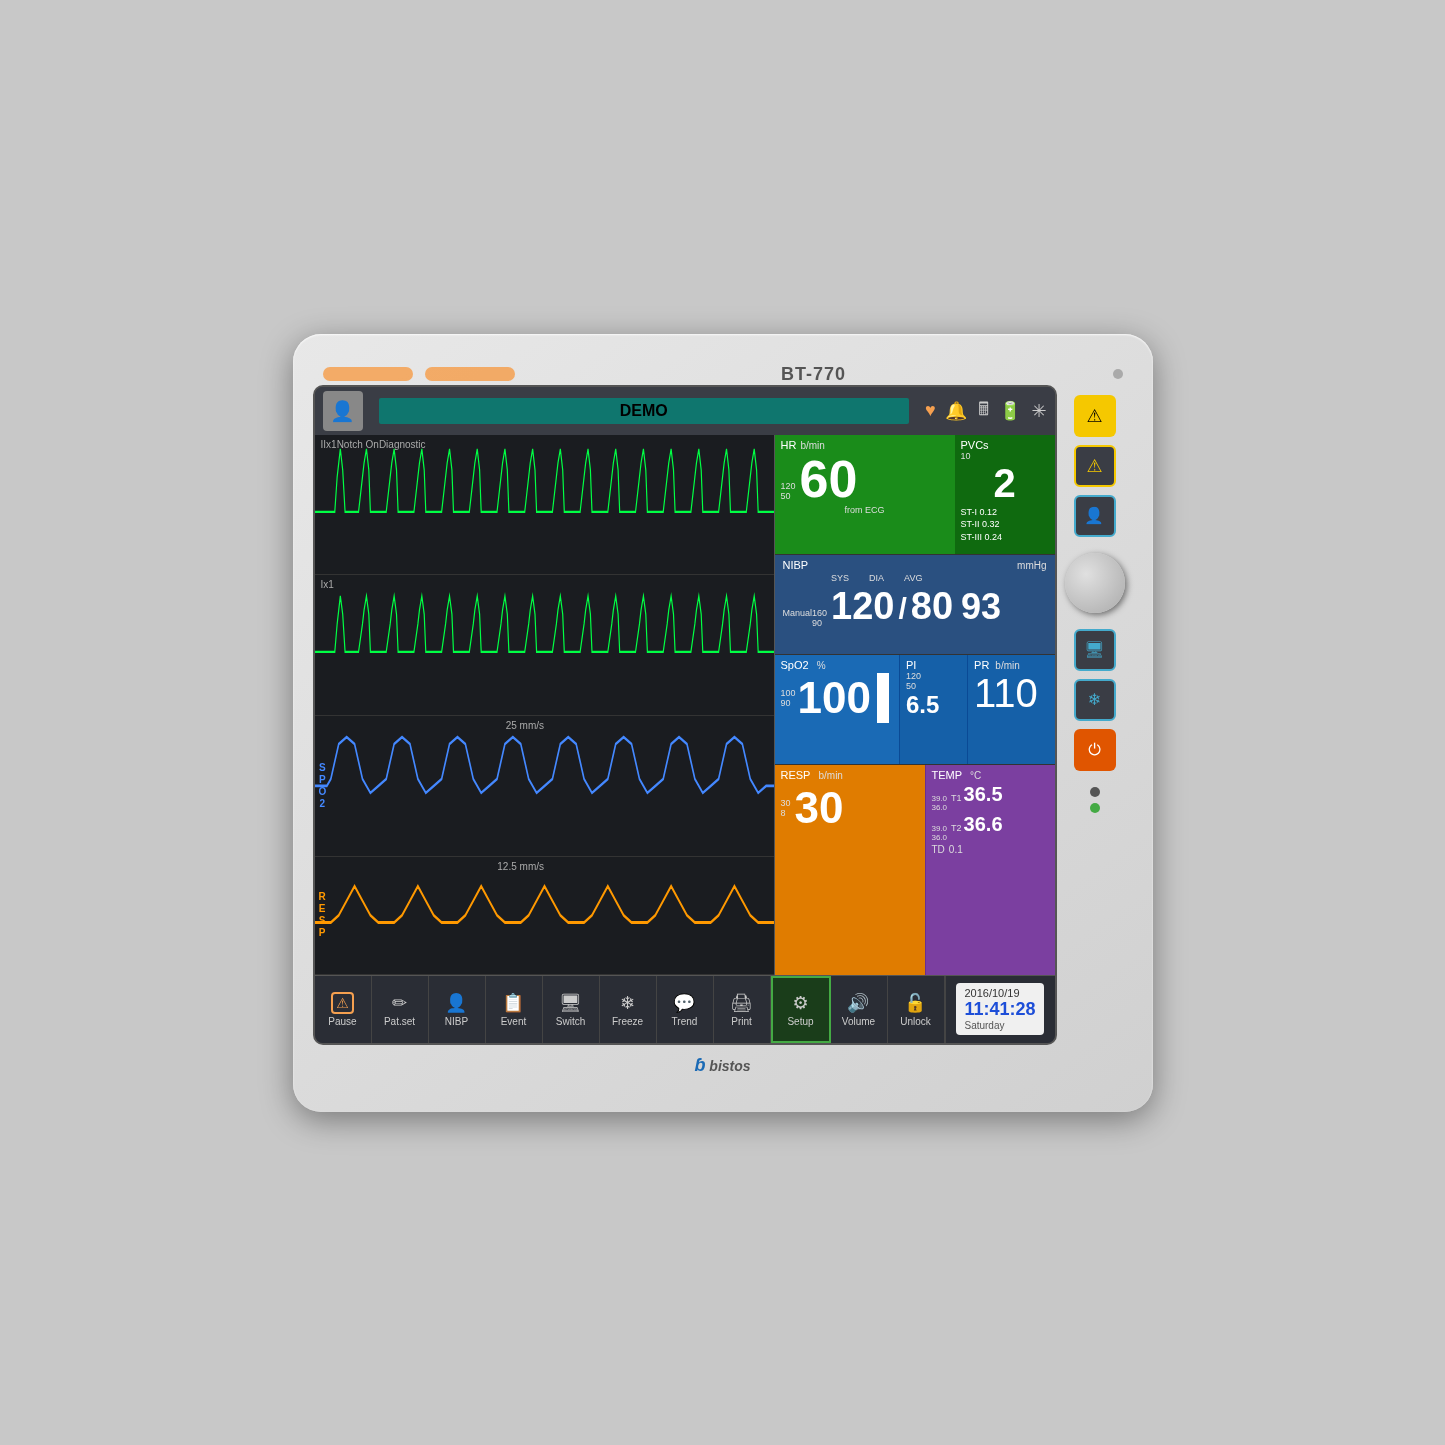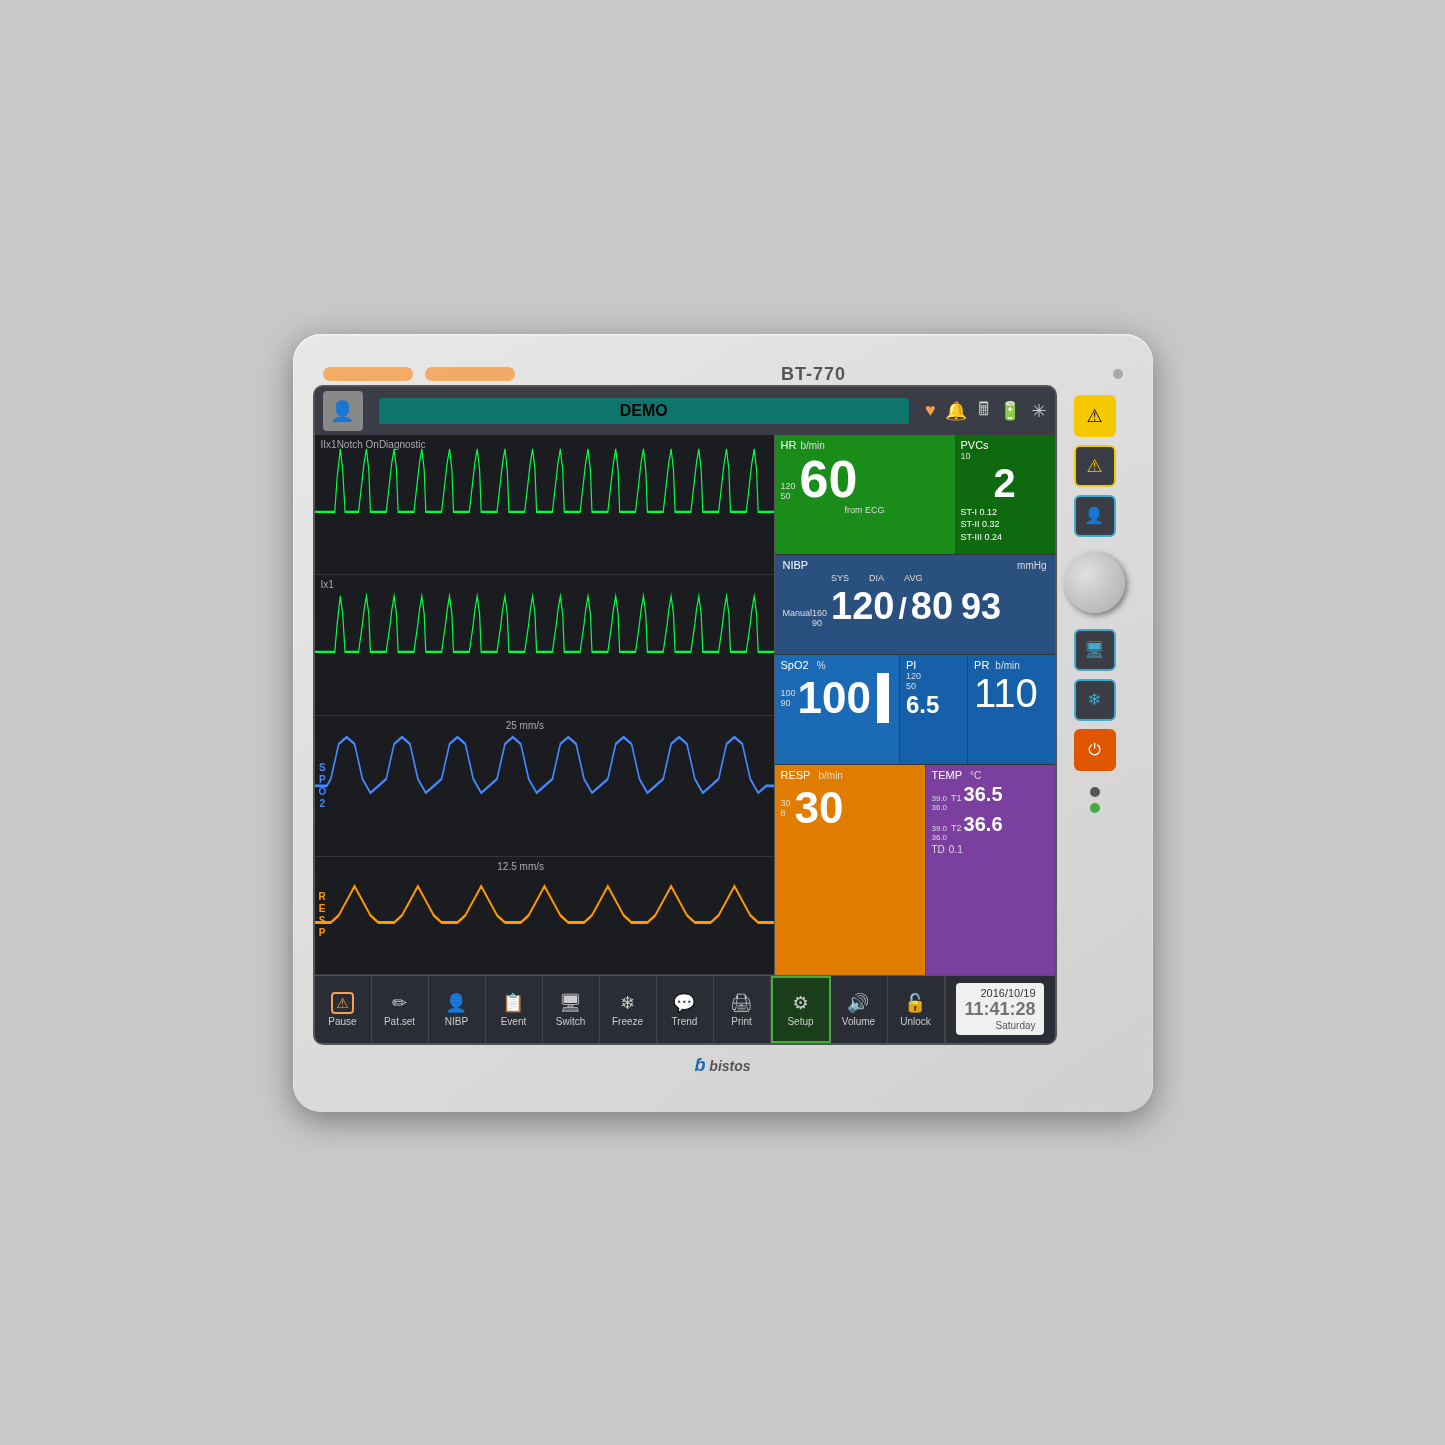--- a/index.html
+++ b/index.html
@@ -370,28 +370,28 @@
       align-items: baseline;
       gap: 2px;
       margin: 1px 0;
     }
     .temp-label-sm { font-size: 9px; color: #ddd; }
     .temp-val { font-size: 20px; font-weight: bold; color: #fff; }
     .datetime-block {
       background: #f0f0f0;
       border-radius: 4px;
       padding: 4px 8px;
-      text-align: right;
+      text-align: left;
       font-size: 11px;
       color: #333;
     }
     .datetime-time {
       font-size: 18px;
       font-weight: bold;
-      color: #737373;
+      color: #1d4ed8;
     }
     .nibp-manual { font-size: 9px; color: #ddd; }
   </style>
 </head>
 <body>
 
 <div class="monitor-outer">
 
   <div class="monitor-top">
     <div class="top-lights">

